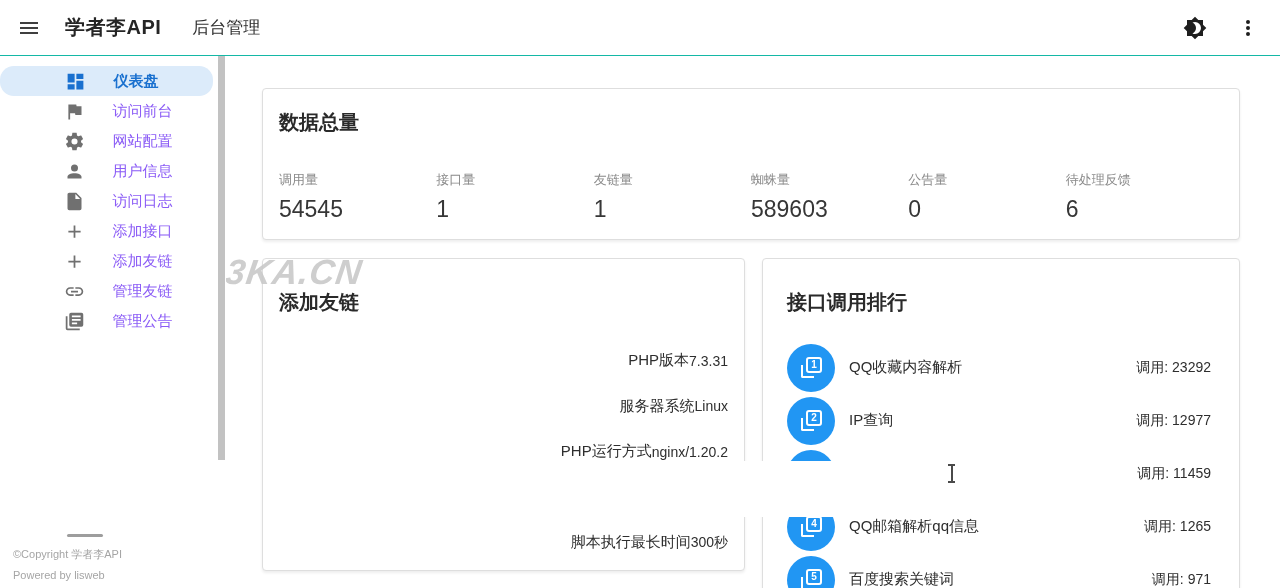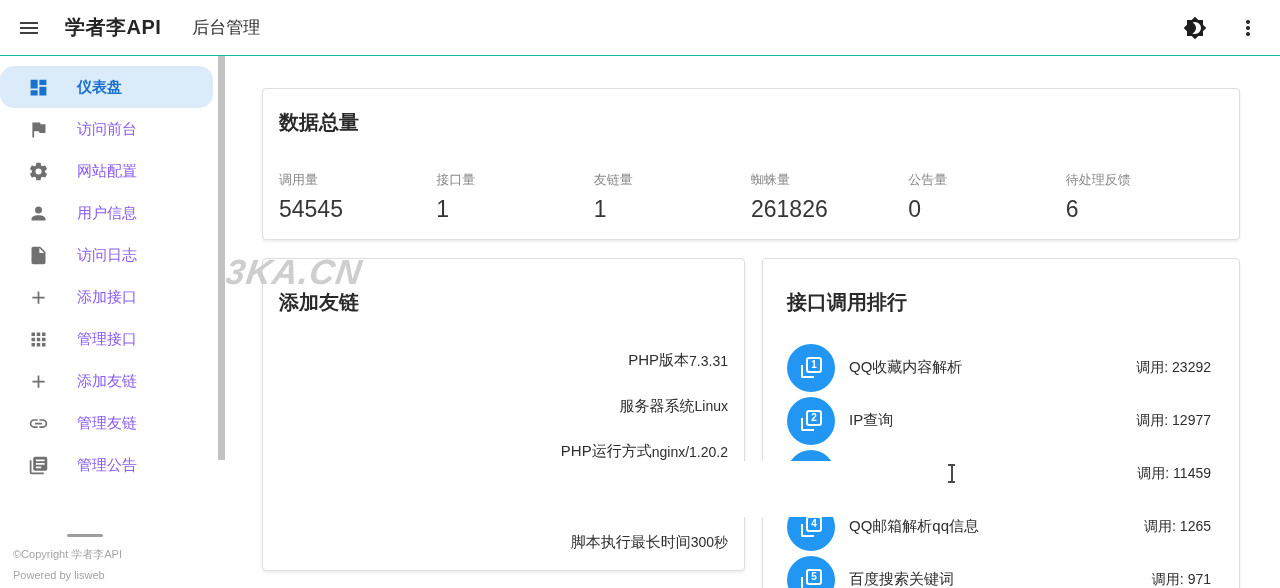--- a/index.html
+++ b/index.html
@@ -19,21 +19,21 @@
   .icon-btn { width:24px; height:24px; color:#3f3f3f; cursor:pointer; flex:none; }
   .hamburger { margin-left:17px; }
   .app-title { margin-left:24px; font-size:20px; font-weight:700; color:#252525; letter-spacing:.5px; }
   .section-title { margin-left:31px; font-size:17px; color:#2e2e2e; }
   .appbar-right { margin-left:auto; display:flex; align-items:center; gap:29px; margin-right:20px; }
   .appbar-right .icon-btn { color:#1e1e1e; }
 
   
   .sidebar { position:absolute; left:0; top:56px; width:226px; height:532px; background:#fff; z-index:20; }
   .nav-list { padding-top:10px; }
-  .nav-item { display:flex; align-items:center; height:42px; padding-left:28px; cursor:pointer; }
+  .nav-item { display:flex; align-items:center; height:30px; padding-left:10px; cursor:pointer;justify-content:center; }
   .nav-icon { width:21px; height:21px; color:#707070; flex:none; }
   .nav-label { margin-left:28px; font-size:15px; color:#8b5cf6; }
   .nav-item.active { background:#dcebfa; border-radius:14px; margin-right:13px; }
   .nav-item.active .nav-icon { color:#1970cf; }
   .nav-item.active .nav-label { color:#1970cf; font-weight:700; }
 
   .sidebar-thumb { position:absolute; left:218px; top:0; width:7px; height:404px; background:#c2c2c2; cursor:pointer; }
 
   .footer-dash { position:absolute; left:67px; top:478px; width:36px; height:3px; background:#9d9d9d; border-radius:2px; }
   .sidebar-footer { position:absolute; left:13px; top:488px; font-size:11px; color:#a5a5a5; line-height:21px; }
@@ -163,28 +163,20 @@
       <span class="nav-icon">
         <svg viewBox="0 0 24 24" width="21" height="21">
             <path fill="currentColor" d="M19,13H13V19H11V13H5V11H11V5H13V11H19V13Z"></path>
           </svg>
       </span>
       <span class="nav-label">添加接口</span>
     </div>
     <div class="nav-item">
       <span class="nav-icon">
         <svg viewBox="0 0 24 24" width="21" height="21">
-            <path fill="currentColor" d="M16,20H20V16H16M16,14H20V10H16M10,8H14V4H10M16,8H20V4H16M10,14H14V10H10M4,14H8V10H4M4,20H8V16H4M10,20H14V16H10M4,8H8V4H4V8Z"></path>
-          </svg>
-      </span>
-      <span class="nav-label">管理接口</span>
-    </div>
-    <div class="nav-item">
-      <span class="nav-icon">
-        <svg viewBox="0 0 24 24" width="21" height="21">
             <path fill="currentColor" d="M19,13H13V19H11V13H5V11H11V5H13V11H19V13Z"></path>
           </svg>
       </span>
       <span class="nav-label">添加友链</span>
     </div>
     <div class="nav-item">
       <span class="nav-icon">
         <svg viewBox="0 0 24 24" width="21" height="21">
             <path fill="currentColor" d="M3.9,12C3.9,10.29 5.29,8.9 7,8.9H11V7H7A5,5 0 0,0 2,12A5,5 0 0,0 7,17H11V15.1H7C5.29,15.1 3.9,13.71 3.9,12M8,13H16V11H8V13M17,7H13V8.9H17C18.71,8.9 20.1,10.29 20.1,12C20.1,13.71 18.71,15.1 17,15.1H13V17H17A5,5 0 0,0 22,12A5,5 0 0,0 17,7Z"></path>
           </svg>
@@ -219,21 +211,21 @@
     <div class="stat">
       <div class="stat-label">接口量</div>
       <div class="stat-value">1</div>
     </div>
     <div class="stat">
       <div class="stat-label">友链量</div>
       <div class="stat-value">1</div>
     </div>
     <div class="stat">
       <div class="stat-label">蜘蛛量</div>
-      <div class="stat-value">261826</div>
+      <div class="stat-value">589603</div>
     </div>
     <div class="stat">
       <div class="stat-label">公告量</div>
       <div class="stat-value">0</div>
     </div>
     <div class="stat">
       <div class="stat-label">待处理反馈</div>
       <div class="stat-value">6</div>
     </div>
   </div>

